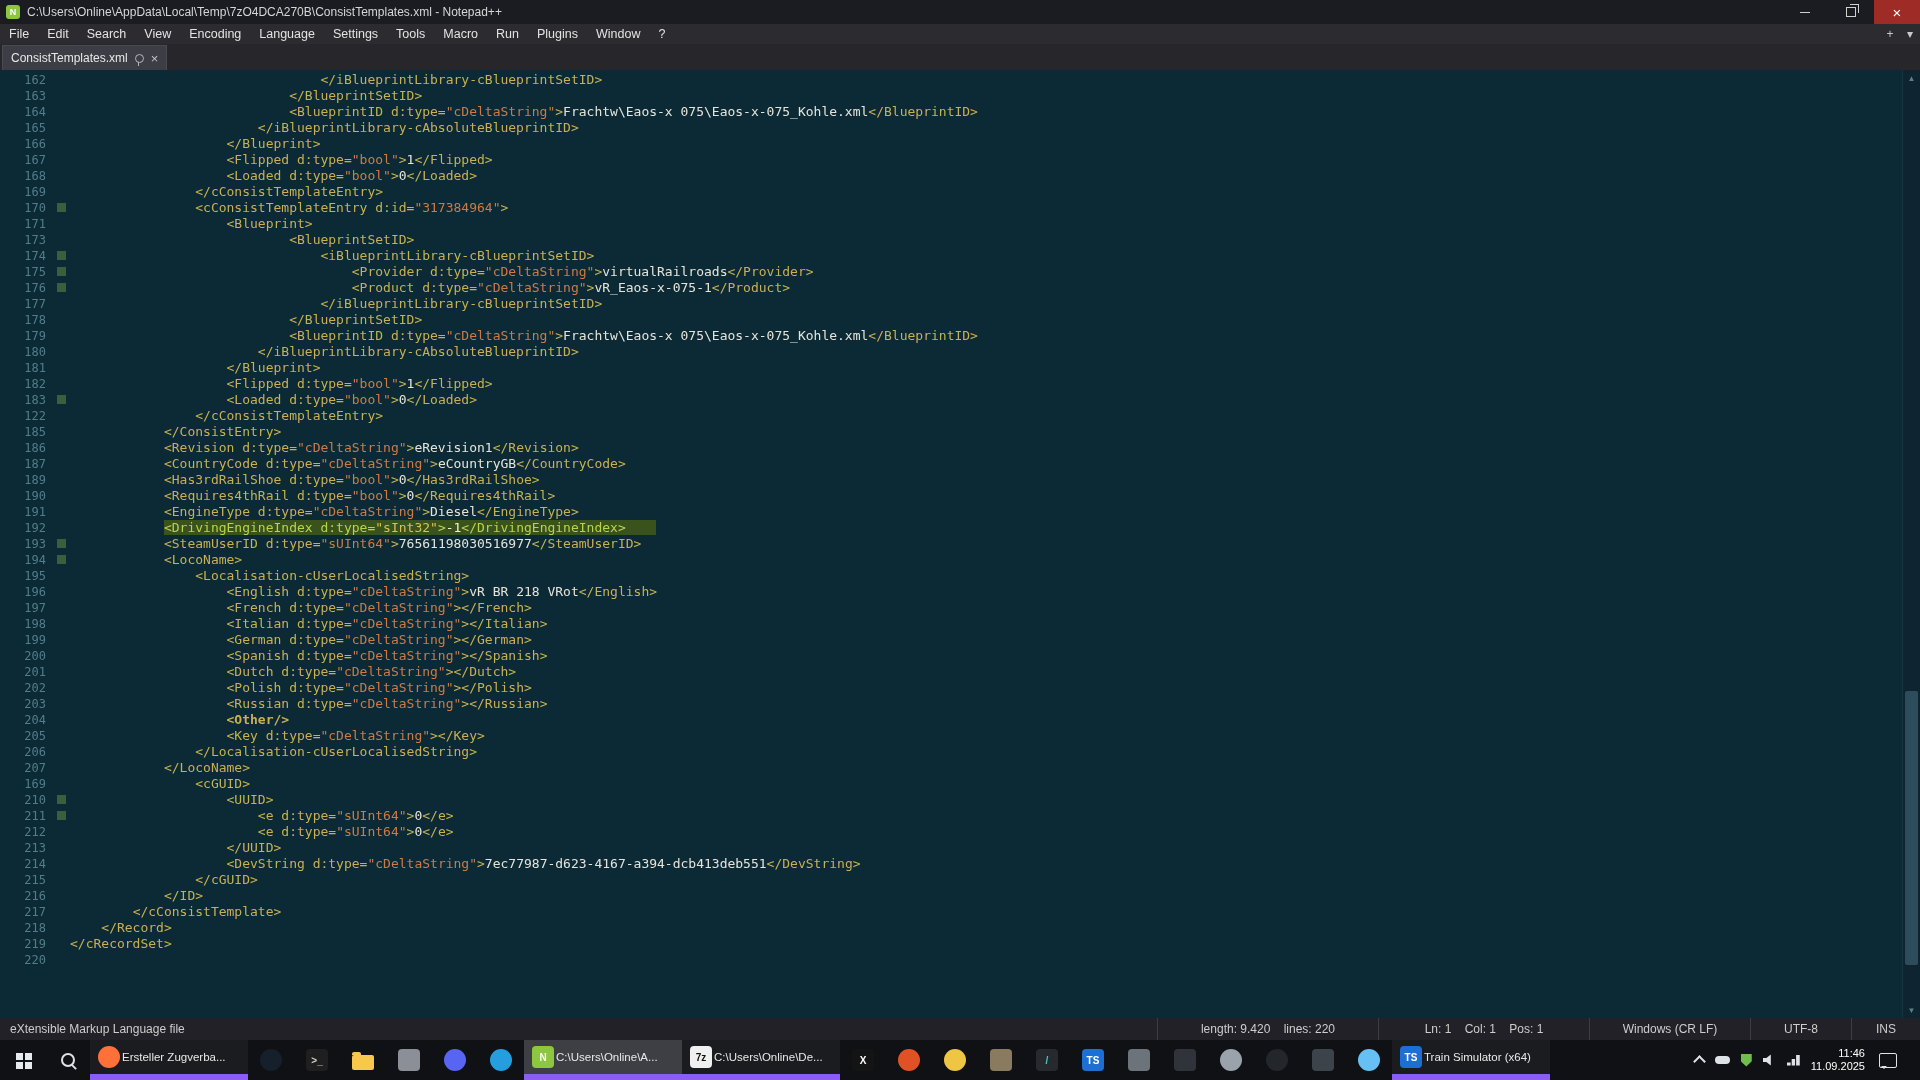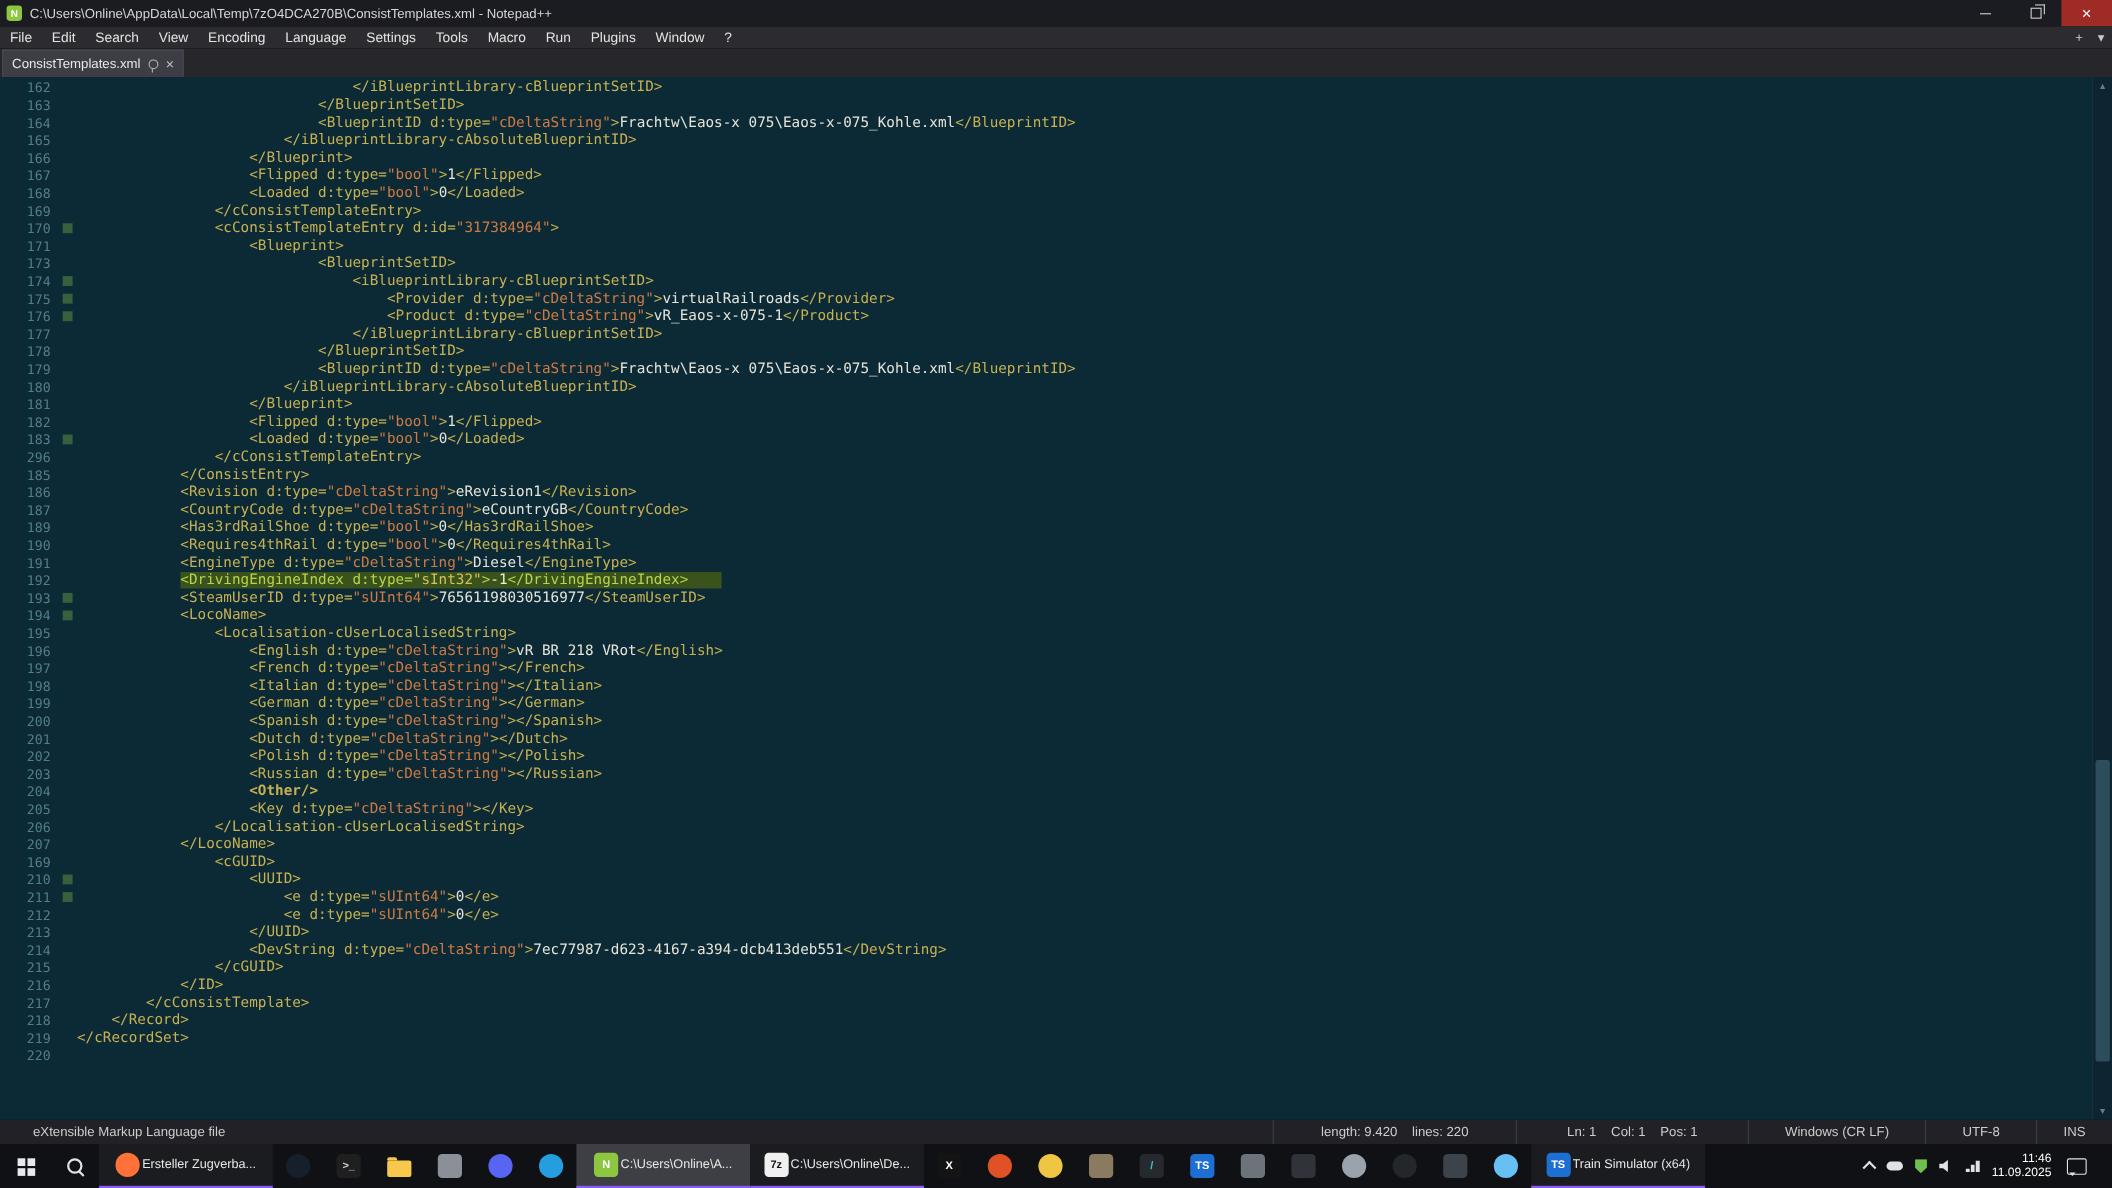--- a/index.html
+++ b/index.html
@@ -50,32 +50,32 @@
   .line.hl .txt{color:#eef3c8;}
 
   .vscroll{width:17px;background:#0e2430;border-left:1px solid #16333f;display:flex;flex-direction:column;flex:0 0 auto;}
   .sarrow{height:16px;display:flex;align-items:center;justify-content:center;color:#5d7f8d;font-size:8px;}
   .strack{flex:1;position:relative;}
   .sthumb{position:absolute;left:2px;right:2px;top:66%;height:30%;background:#2e4d5c;border-radius:2px;}
 
   
   .statusbar{height:22px;background:#212127;color:#cdcdcd;font-size:12px;display:flex;align-items:stretch;flex:0 0 auto;}
   .status-sec{display:flex;align-items:center;padding:0 10px;border-left:1px solid #3c3c44;white-space:pre;justify-content:center;}
-  .status-sec:first-child{border-left:none;flex:1;justify-content:flex-start;margin-left:20px;}
+  .status-sec:first-child{border-left:none;flex:1;justify-content:flex-start;}
   .st-len{width:200px;} .st-pos{width:190px;} .st-eol{width:140px;} .st-enc{width:80px;} .st-ins{width:48px;}
 
   
   .taskbar{height:40px;background:#101114;display:flex;align-items:stretch;color:#e8e8e8;flex:0 0 auto;}
   .tbtn{display:flex;align-items:center;justify-content:center;border:0;background:transparent;color:inherit;padding:0;}
   .tb-start{width:46px;}
   .winlogo{width:7px;height:7px;background:#e6e9ee;box-shadow:9px 0 #e6e9ee,0 9px #e6e9ee,9px 9px #e6e9ee;margin:-8px 8px 0 0;}
   .tb-search{width:44px;}
   .mag{width:10px;height:10px;border:2px solid #dfe3e8;border-radius:50%;position:relative;display:inline-block;}
   .mag::after{content:"";position:absolute;width:2px;height:6px;background:#dfe3e8;left:10px;top:9px;transform:rotate(-45deg);}
-  .tb-win{width:158px;justify-content:center;gap:2px;padding:0 8px;background:#1b1c20;border-bottom:2px solid #8b5cf6;font-size:11.5px;}
+  .tb-win{width:158px;justify-content:flex-start;gap:2px;padding:0 8px;background:#1b1c20;border-bottom:6px solid #8b5cf6;font-size:11.5px;}
   .tb-win .lbl{white-space:nowrap;overflow:hidden;color:#e8e8e8;}
   .tb-win.active{background:#3e3f45;}
   .tb-icon{width:46px;}
   .ticon{width:22px;height:22px;display:flex;align-items:center;justify-content:center;font-size:10px;font-weight:bold;flex:0 0 auto;}
   .ticon.circle{border-radius:50%;}
   .ticon.square{border-radius:4px;}
   .ticon.folder{width:22px;height:15px;border-radius:2px;position:relative;margin-top:4px;}
   .ticon.folder::before{content:"";position:absolute;top:-3px;left:0;width:9px;height:3px;background:inherit;border-radius:2px 2px 0 0;}
 
   .tray{margin-left:auto;display:flex;align-items:center;gap:11px;padding-right:4px;}
@@ -154,21 +154,21 @@
         <div class="line"><span class="ln">174</span><span class="chg on"></span><span class="code" style="white-space: pre;">                                <span class="tokens"><span class="tag">&lt;iBlueprintLibrary-cBlueprintSetID&gt;</span></span></span></div>
         <div class="line"><span class="ln">175</span><span class="chg on"></span><span class="code" style="white-space: pre;">                                    <span class="tokens"><span class="tag">&lt;Provider d:type=</span><span class="str">"cDeltaString"</span><span class="tag">&gt;</span><span class="txt">virtualRailroads</span><span class="tag">&lt;/Provider&gt;</span></span></span></div>
         <div class="line"><span class="ln">176</span><span class="chg on"></span><span class="code" style="white-space: pre;">                                    <span class="tokens"><span class="tag">&lt;Product d:type=</span><span class="str">"cDeltaString"</span><span class="tag">&gt;</span><span class="txt">vR_Eaos-x-075-1</span><span class="tag">&lt;/Product&gt;</span></span></span></div>
         <div class="line"><span class="ln">177</span><span class="chg"></span><span class="code" style="white-space: pre;">                                <span class="tokens"><span class="tag">&lt;/iBlueprintLibrary-cBlueprintSetID&gt;</span></span></span></div>
         <div class="line"><span class="ln">178</span><span class="chg"></span><span class="code" style="white-space: pre;">                            <span class="tokens"><span class="tag">&lt;/BlueprintSetID&gt;</span></span></span></div>
         <div class="line"><span class="ln">179</span><span class="chg"></span><span class="code" style="white-space: pre;">                            <span class="tokens"><span class="tag">&lt;BlueprintID d:type=</span><span class="str">"cDeltaString"</span><span class="tag">&gt;</span><span class="txt">Frachtw\Eaos-x 075\Eaos-x-075_Kohle.xml</span><span class="tag">&lt;/BlueprintID&gt;</span></span></span></div>
         <div class="line"><span class="ln">180</span><span class="chg"></span><span class="code" style="white-space: pre;">                        <span class="tokens"><span class="tag">&lt;/iBlueprintLibrary-cAbsoluteBlueprintID&gt;</span></span></span></div>
         <div class="line"><span class="ln">181</span><span class="chg"></span><span class="code" style="white-space: pre;">                    <span class="tokens"><span class="tag">&lt;/Blueprint&gt;</span></span></span></div>
         <div class="line"><span class="ln">182</span><span class="chg"></span><span class="code" style="white-space: pre;">                    <span class="tokens"><span class="tag">&lt;Flipped d:type=</span><span class="str">"bool"</span><span class="tag">&gt;</span><span class="txt">1</span><span class="tag">&lt;/Flipped&gt;</span></span></span></div>
         <div class="line"><span class="ln">183</span><span class="chg on"></span><span class="code" style="white-space: pre;">                    <span class="tokens"><span class="tag">&lt;Loaded d:type=</span><span class="str">"bool"</span><span class="tag">&gt;</span><span class="txt">0</span><span class="tag">&lt;/Loaded&gt;</span></span></span></div>
-        <div class="line"><span class="ln">296</span><span class="chg"></span><span class="code" style="white-space: pre;">                <span class="tokens"><span class="tag">&lt;/cConsistTemplateEntry&gt;</span></span></span></div>
+        <div class="line"><span class="ln">122</span><span class="chg"></span><span class="code" style="white-space: pre;">                <span class="tokens"><span class="tag">&lt;/cConsistTemplateEntry&gt;</span></span></span></div>
         <div class="line"><span class="ln">185</span><span class="chg"></span><span class="code" style="white-space: pre;">            <span class="tokens"><span class="tag">&lt;/ConsistEntry&gt;</span></span></span></div>
         <div class="line"><span class="ln">186</span><span class="chg"></span><span class="code" style="white-space: pre;">            <span class="tokens"><span class="tag">&lt;Revision d:type=</span><span class="str">"cDeltaString"</span><span class="tag">&gt;</span><span class="txt">eRevision1</span><span class="tag">&lt;/Revision&gt;</span></span></span></div>
         <div class="line"><span class="ln">187</span><span class="chg"></span><span class="code" style="white-space: pre;">            <span class="tokens"><span class="tag">&lt;CountryCode d:type=</span><span class="str">"cDeltaString"</span><span class="tag">&gt;</span><span class="txt">eCountryGB</span><span class="tag">&lt;/CountryCode&gt;</span></span></span></div>
         <div class="line"><span class="ln">189</span><span class="chg"></span><span class="code" style="white-space: pre;">            <span class="tokens"><span class="tag">&lt;Has3rdRailShoe d:type=</span><span class="str">"bool"</span><span class="tag">&gt;</span><span class="txt">0</span><span class="tag">&lt;/Has3rdRailShoe&gt;</span></span></span></div>
         <div class="line"><span class="ln">190</span><span class="chg"></span><span class="code" style="white-space: pre;">            <span class="tokens"><span class="tag">&lt;Requires4thRail d:type=</span><span class="str">"bool"</span><span class="tag">&gt;</span><span class="txt">0</span><span class="tag">&lt;/Requires4thRail&gt;</span></span></span></div>
         <div class="line"><span class="ln">191</span><span class="chg"></span><span class="code" style="white-space: pre;">            <span class="tokens"><span class="tag">&lt;EngineType d:type=</span><span class="str">"cDeltaString"</span><span class="tag">&gt;</span><span class="txt">Diesel</span><span class="tag">&lt;/EngineType&gt;</span></span></span></div>
         <div class="line hl"><span class="ln">192</span><span class="chg"></span><span class="code" style="white-space: pre;">            <span class="tokens"><span class="tag">&lt;DrivingEngineIndex d:type=</span><span class="str">"sInt32"</span><span class="tag">&gt;</span><span class="txt">-1</span><span class="tag">&lt;/DrivingEngineIndex&gt;</span></span></span></div>
         <div class="line"><span class="ln">193</span><span class="chg on"></span><span class="code" style="white-space: pre;">            <span class="tokens"><span class="tag">&lt;SteamUserID d:type=</span><span class="str">"sUInt64"</span><span class="tag">&gt;</span><span class="txt">76561198030516977</span><span class="tag">&lt;/SteamUserID&gt;</span></span></span></div>
         <div class="line"><span class="ln">194</span><span class="chg on"></span><span class="code" style="white-space: pre;">            <span class="tokens"><span class="tag">&lt;LocoName&gt;</span></span></span></div>
         <div class="line"><span class="ln">195</span><span class="chg"></span><span class="code" style="white-space: pre;">                <span class="tokens"><span class="tag">&lt;Localisation-cUserLocalisedString&gt;</span></span></span></div>

